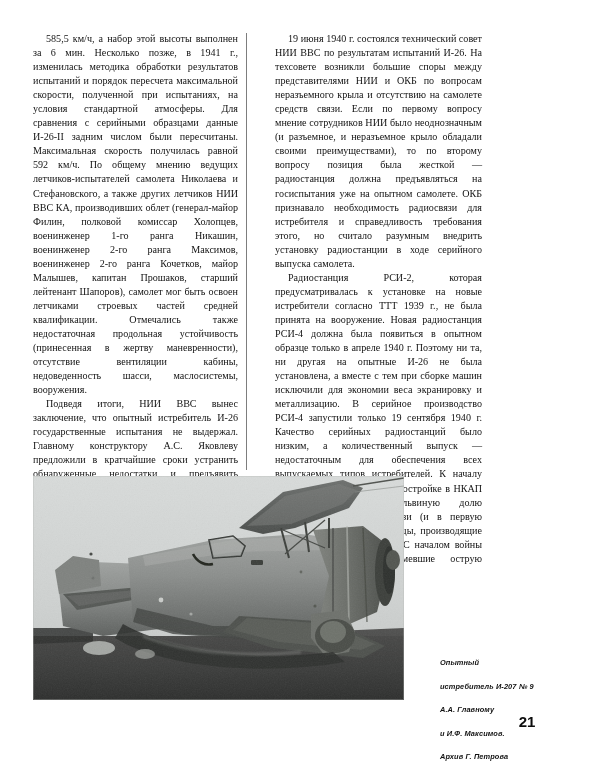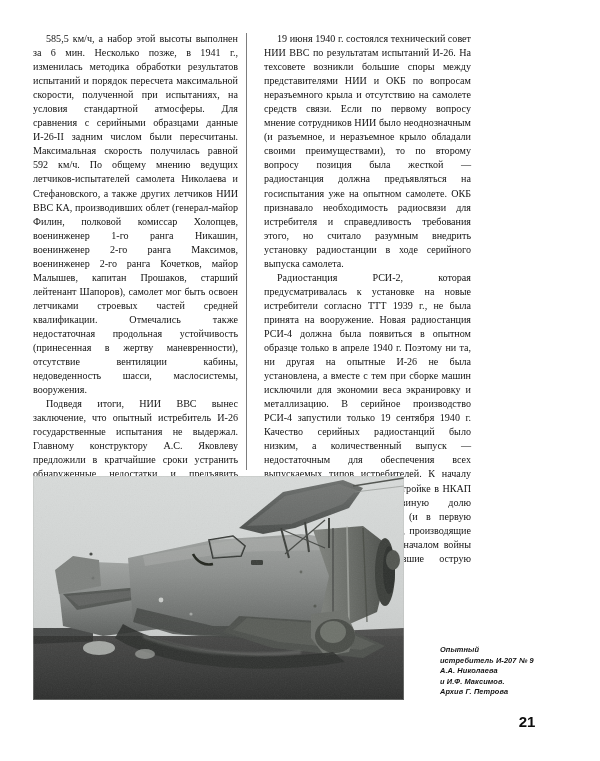--- a/index.html
+++ b/index.html
@@ -38,21 +38,21 @@
     hyphens: manual;
     -webkit-hyphens: manual;
     color: #121212;
   }
   .col p {
     margin: 0;
     text-indent: 13px;
     text-align: justify;
   }
   #col-left  { left: 33px;  width: 205px; }
-  #col-right { left: 264px; width: 207px; }
+  #col-right { left: 275px; width: 207px; }
 
   
   #col-divider {
     position: absolute;
     left: 246px;
     top: 33px;
     width: 1px;
     height: 437px;
     background: #7d7d7d;
   }
@@ -80,21 +80,21 @@
     top: 645px;
     width: 150px;
     font-family: "Liberation Sans", "DejaVu Sans", sans-serif;
     font-size: 7.4px;
     line-height: 10.6px;
     font-weight: bold;
     font-style: italic;
     color: #111111;
     letter-spacing: 0.1px;
   }
-  #photo-caption .cline { display: block; white-space: nowrap; }
+  #photo-caption .cline { display: block; white-space: nowrap; margin-top: 13px; }
 
   
   #page-number {
     position: absolute;
     left: 514px;
     top: 713px;
     width: 26px;
     text-align: center;
     font-family: "Liberation Sans", "DejaVu Sans", sans-serif;
     font-size: 15px;
@@ -232,20 +232,20 @@
         <rect x="0" y="0" width="371" height="224" filter="url(#grain)" opacity="0.55"></rect>
 
         <rect x="0" y="0" width="371" height="224" fill="none" stroke="#b6b9b7" stroke-width="2" opacity="0.35"></rect>
       </svg>
     </div>
   </div>
 
   <div id="photo-caption">
     <span class="cline">Опытный</span>
     <span class="cline">истребитель И-207 № 9</span>
-    <span class="cline">А.А. Николаева</span>
+    <span class="cline">А.А. Главному</span>
     <span class="cline">и И.Ф. Максимов.</span>
     <span class="cline">Архив Г. Петрова</span>
   </div>
 
   <div id="page-number">21</div>
 
 </div>
 
 </body></html>

